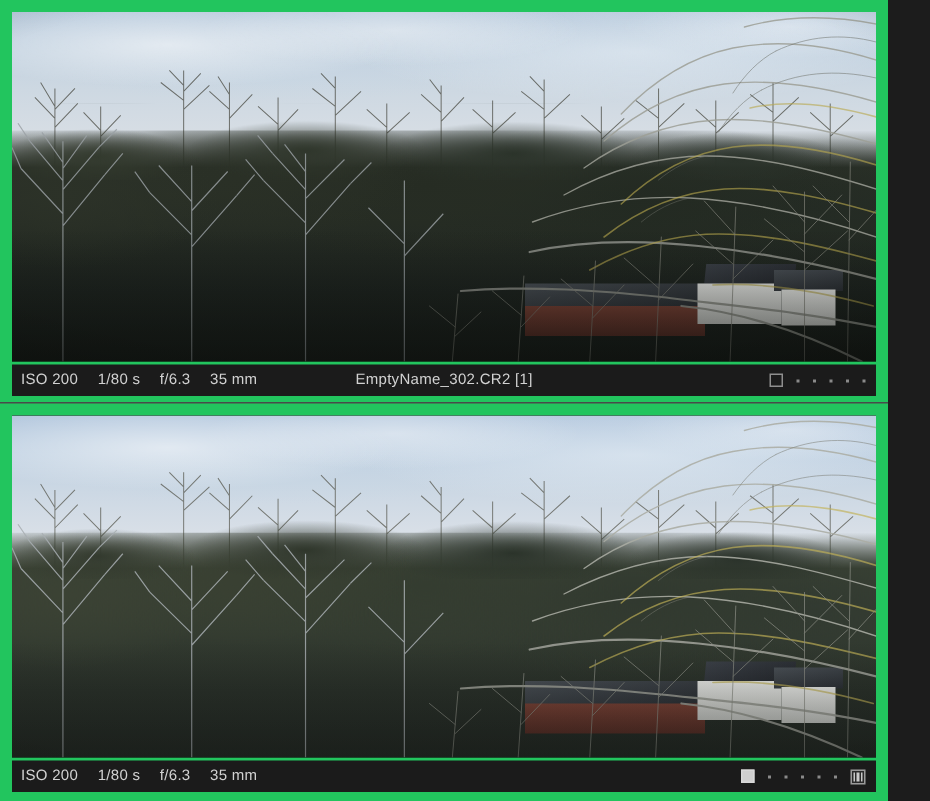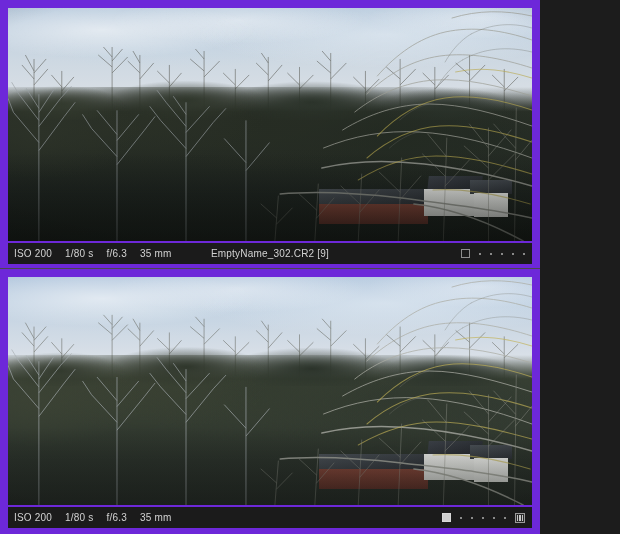--- a/index.html
+++ b/index.html
@@ -12,22 +12,22 @@
   .app {
     width:620px; height:534px;
     background:#1c1c1c;
     display:flex;
     flex-direction:column;
     position:relative;
   }
 
   .panel {
     position:relative;
-    width:540px;
-    background:#6d28d9;
+    width:592px;
+    background:#22c55e;
     overflow:hidden;
   }
   .panel-a { height:268px; }
   .panel-b { height:266px; border-top:1px solid #4a4a4a; }
 
   .photo-frame {
     position:absolute;
     left:8px; right:8px;
     overflow:hidden;
     background:#000;
@@ -309,21 +309,21 @@
       </div>
     </div>
 
     <div class="info-bar">
       <div class="exif">
         <span>ISO 200</span>
         <span>1/80 s</span>
         <span>f/6.3</span>
         <span>35 mm</span>
       </div>
-      <div class="filename">EmptyName_302.CR2 [9]</div>
+      <div class="filename">EmptyName_302.CR2 [1]</div>
       <div class="rating">
         <span class="flag-box"></span>
         <span class="star-dot"></span>
         <span class="star-dot"></span>
         <span class="star-dot"></span>
         <span class="star-dot"></span>
         <span class="star-dot"></span>
       </div>
     </div>
   </div>

